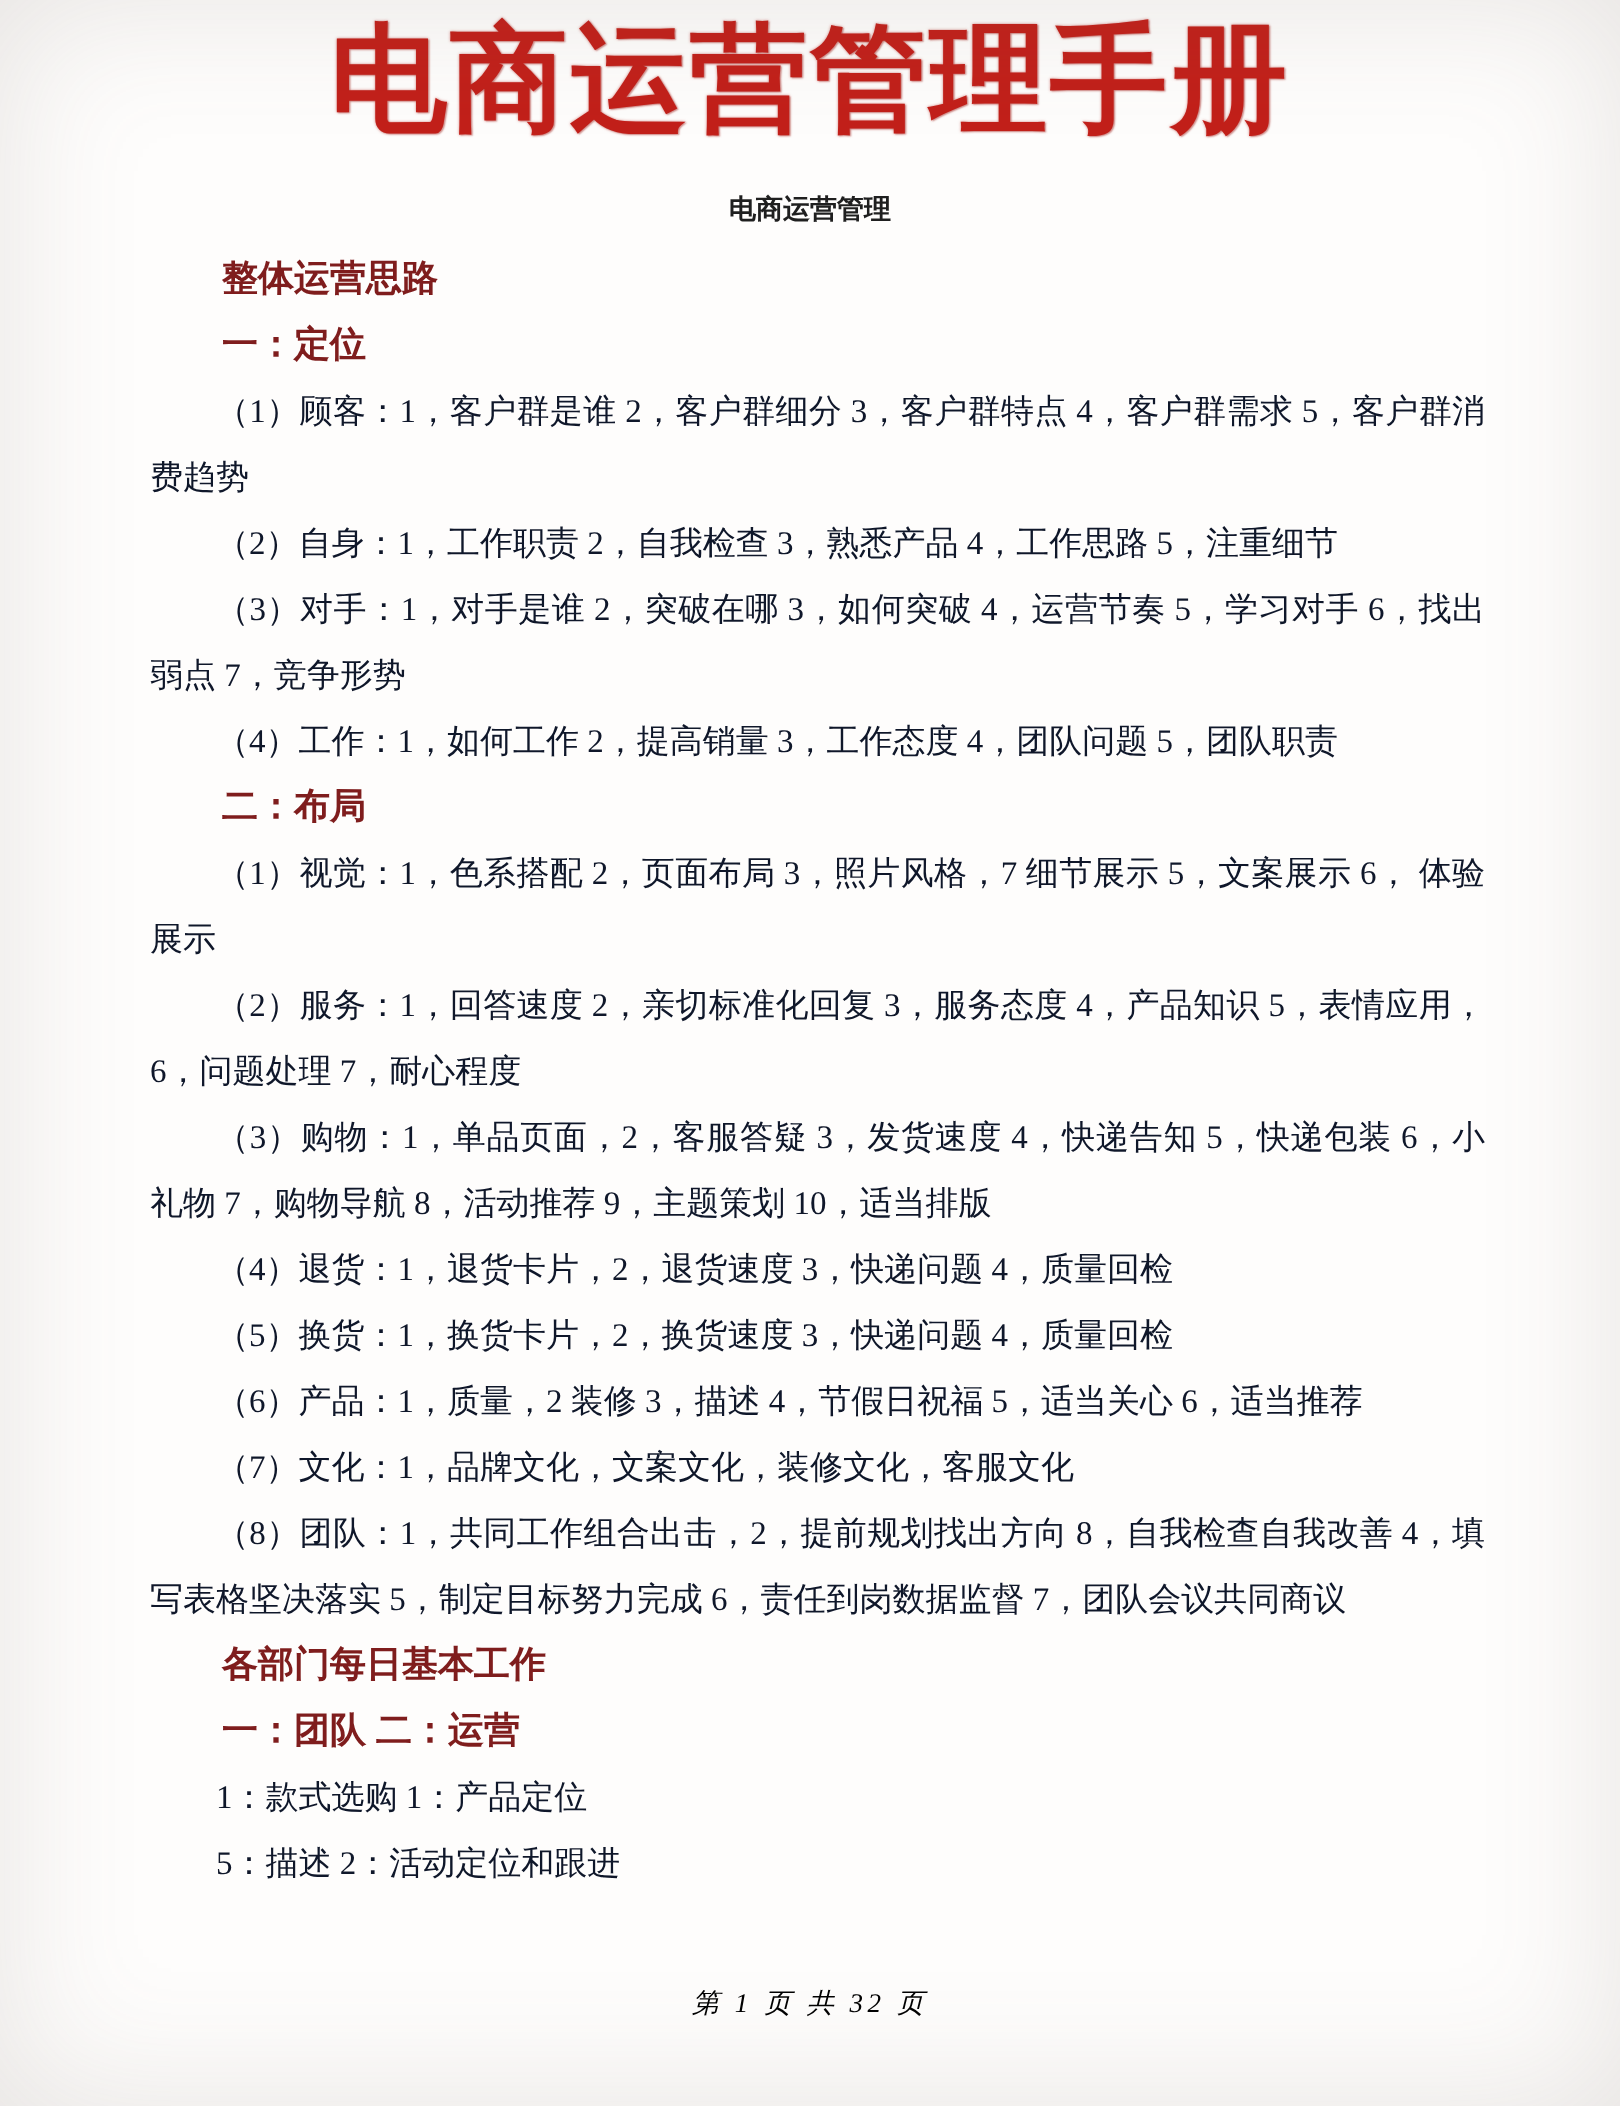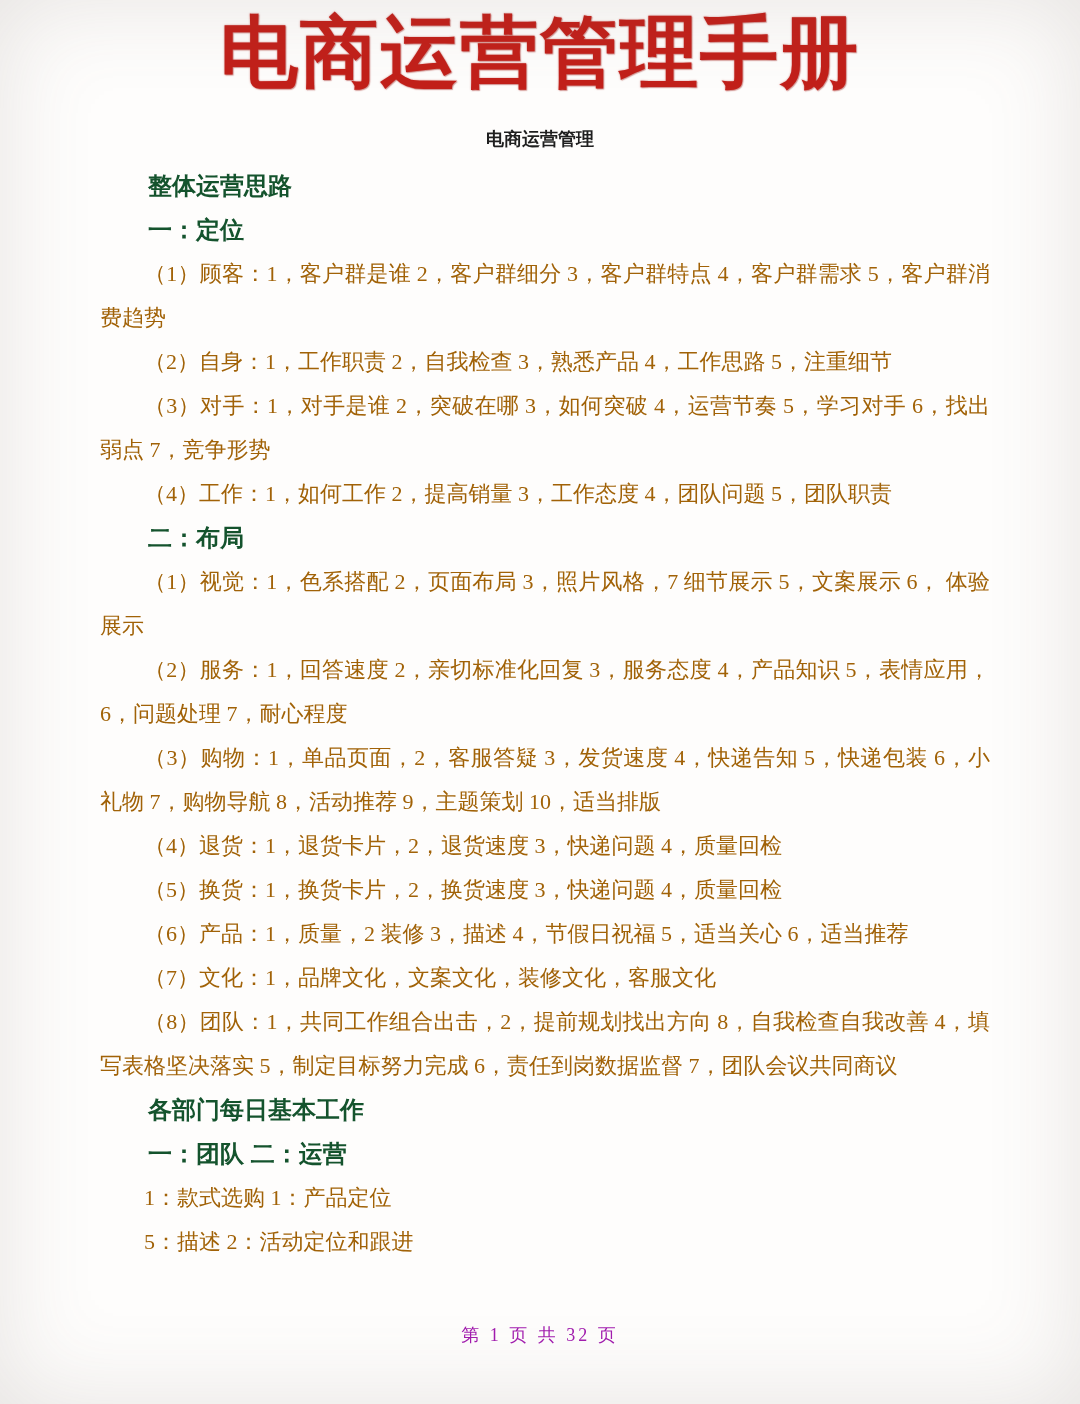--- a/index.html
+++ b/index.html
@@ -52,41 +52,42 @@
     font-size: 22px;
     line-height: 44px;
     text-align: justify;
   }
   .content h2, .content h3 {
     margin: 0;
     font-family: "Liberation Sans", "DejaVu Sans", sans-serif;
     font-weight: 700;
     font-size: 24px;
     line-height: 44px;
-    color: #14532d;
+    color: #7f1d1d;
     text-indent: 2em;
     text-align: left;
   }
   .content p {
     margin: 0;
     text-indent: 2em;
-    color: #a16207;
+    color: #0f172a;
   }
   .gap-section { margin-top: 28px; }
   .gap-part { margin-top: 25px; }
   .page-footer {
     position: absolute;
     left: 0;
     right: 0;
     top: 1322px;
     text-align: center;
     font-size: 18px;
     line-height: 26px;
     letter-spacing: 3px;
-    color: #a21caf;
+    color: #000000;
+    font-style: italic;
   }
 </style>
 </head>
 <body>
 
 <div class="page">
 
   <h1 class="banner-title">电商运营管理手册</h1>
 
   <div class="doc-subtitle">电商运营管理</div>

